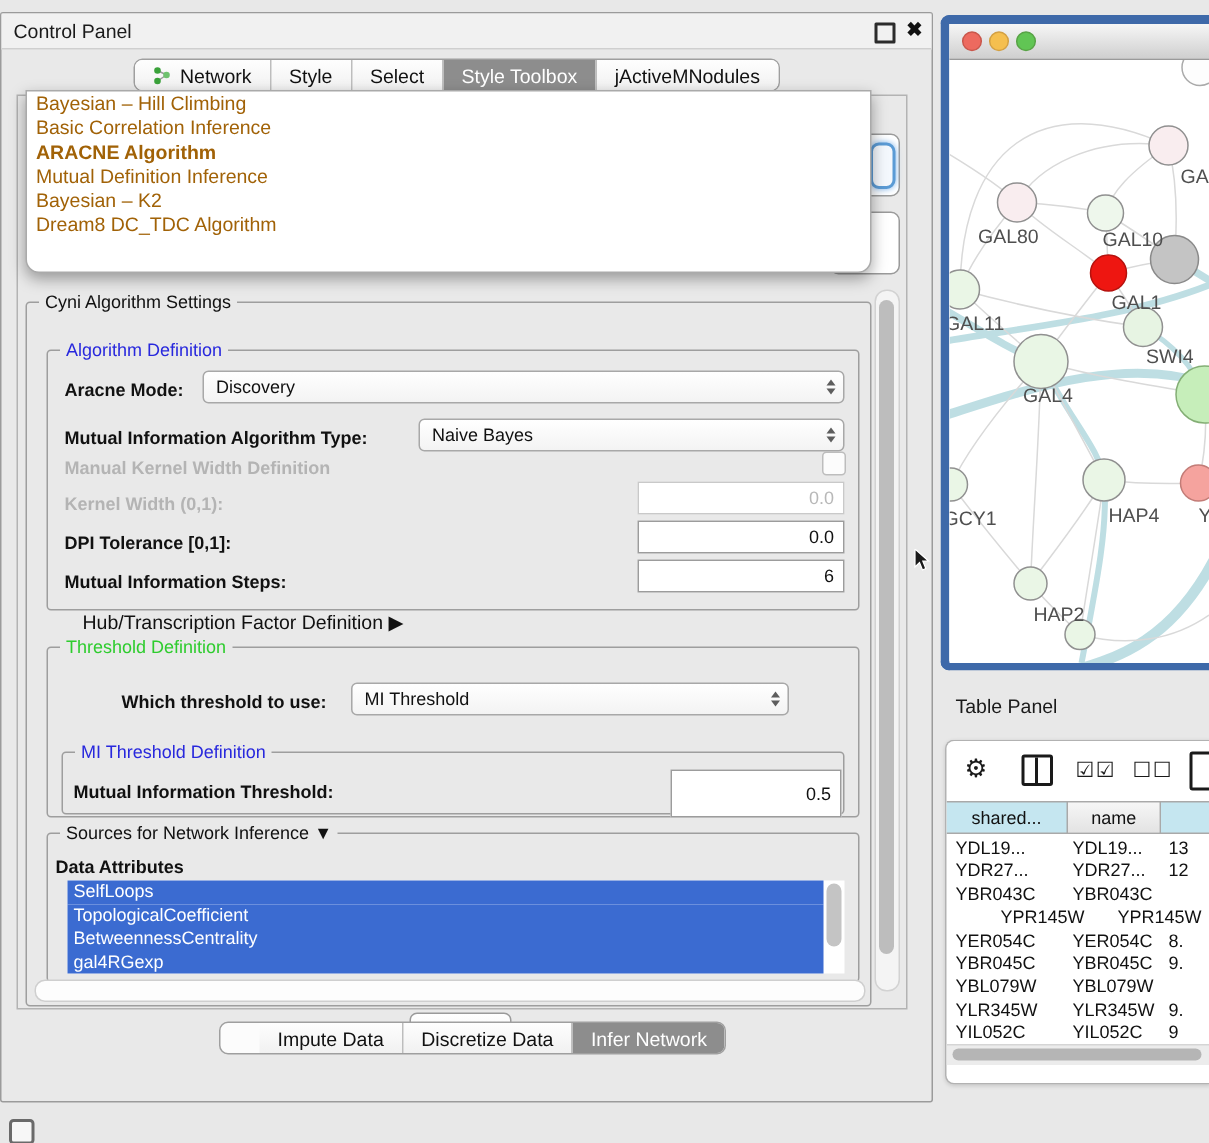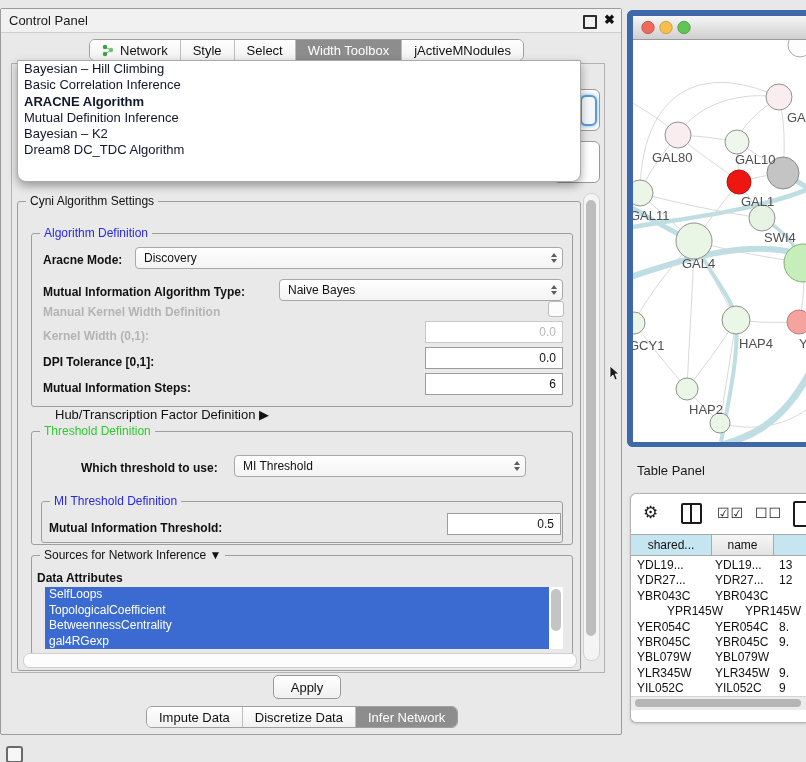--- a/index.html
+++ b/index.html
@@ -19,21 +19,21 @@
   .seg{display:flex;border:1px solid #9f9f9f;border-radius:6px;overflow:hidden;
        background:#fcfcfc;font-size:13px;height:22px;box-sizing:border-box;}
   .seg>div{display:flex;align-items:center;justify-content:center;padding:0 12px;
        border-left:1px solid #bdbdbd;color:#111;background:linear-gradient(#fefefe,#f1f1f1);cursor:default;}
   .seg>div:first-child{border-left:none;text-align:center;}
   .seg>div.sel{background:#8d8d8d;color:#fff;}
   
   #popup{position:absolute;left:16px;top:51px;width:562px;height:120px;background:#fff;
      border:1px solid #aaa;border-radius:0 0 9px 9px;box-shadow:0 4px 10px rgba(0,0,0,.35);z-index:40;}
   #popup .hint{text-align:center;color:#bcbcbc;font-size:13px;padding-top:2px;height:18px;}
-  #popup .it{font-size:13px;line-height:16.3px;padding-left:6px;color:#0f172a;white-space:nowrap;}
+  #popup .it{font-size:13px;line-height:16.3px;padding-left:6px;color:#a16207;white-space:nowrap;}
   #popup .it.bold{font-weight:bold;}
   
   .group{position:absolute;border:1px solid #9e9e9e;border-radius:3px;}
   .gtitle{position:absolute;top:-8px;left:8px;background:#e9e9e9;padding:0 4px;font-size:12px;color:#111;white-space:nowrap;}
   .t-blue{color:#2828dd;} .t-green{color:#2ecc2e;}
   .lbl{position:absolute;font-size:12px;font-weight:bold;color:#111;white-space:nowrap;}
   .lbl.dis{color:#b4b4b4;}
   .plain{font-weight:normal;margin-left:12px;}
   .combo{position:absolute;background:linear-gradient(#ffffff,#f3f3f3);border:1px solid #a8a8a8;
      border-radius:4px;font-size:12px;display:flex;align-items:center;padding-left:8px;box-sizing:border-box;color:#111;}
@@ -94,21 +94,21 @@
         </svg>
         <span>Network</span>
       </div>
       <div>
           <span>Style</span>
         </div>
       <div>
           <span>Select</span>
         </div>
       <div class="sel">
-          <span>Width Toolbox</span>
+          <span>Style Toolbox</span>
         </div>
       <div>
           <span>jActiveMNodules</span>
         </div>
     </div>
 
     <div class="abs" style="left:10px;top:54px;width:592px;height:608px;border:1px solid #b3b3b3;background:#e9e9e9;"></div>
 
     <div class="abs" style="left:552px;top:80px;width:45px;height:40px;border:1px solid #9a9a9a;border-radius:6px;background:#fff;">
       <div class="abs" style="left:26px;top:5px;width:13px;height:27px;border:2px solid #5b9bd5;border-radius:6px;box-shadow:0 0 4px #7ab0e8;background:#f4f8fd;"></div>
@@ -185,21 +185,21 @@
       <span class="stepper">
           <span class="tri-up"></span>
           <span class="tri-dn"></span>
         </span>
     </div>
 
     <div class="group" style="left:40px;top:492px;width:520px;height:40px;">
       <span class="gtitle t-blue">MI Threshold Definition</span>
     </div>
     <span class="lbl" style="left:48px;top:512px;">Mutual Information Threshold:</span>
-    <div class="tfield" style="left:446px;top:504px;width:114px;height:22px;">
+    <div class="tfield" style="left:446px;top:504px;width:114px;height:32px;">
       <span>0.5</span>
     </div>
 
     <div class="group" style="left:30px;top:546px;width:540px;height:98px;">
       <span class="gtitle">
         <span>Sources for Network Inference</span> <span>▼</span>
       </span>
     </div>
     <span class="lbl" style="left:36px;top:562px;">Data Attributes</span>
     <div id="attr-list" style="left:44px;top:578px;width:518px;height:62px;">
@@ -209,21 +209,21 @@
       <div class="row">gal4RGexp</div>
       <div class="vthumb" style="left:506px;top:2px;width:10px;height:42px;background:#c4c4c4;"></div>
     </div>
 
     <div id="hscroll" style="left:22px;top:644px;width:552px;height:13px;"></div>
 
     <div id="apply" style="left:272px;top:666px;width:66px;height:22px;text-align:right;">
       <span>Apply</span>
     </div>
 
-    <div class="seg" style="position:absolute;left:145px;top:697px;">
+    <div class="seg" style="position:absolute;left:145px;top:672px;padding-left:26px;">
       <div>
           <span>Impute Data</span>
         </div>
       <div>
           <span>Discretize Data</span>
         </div>
       <div class="sel">
           <span>Infer Network</span>
         </div>
     </div>

